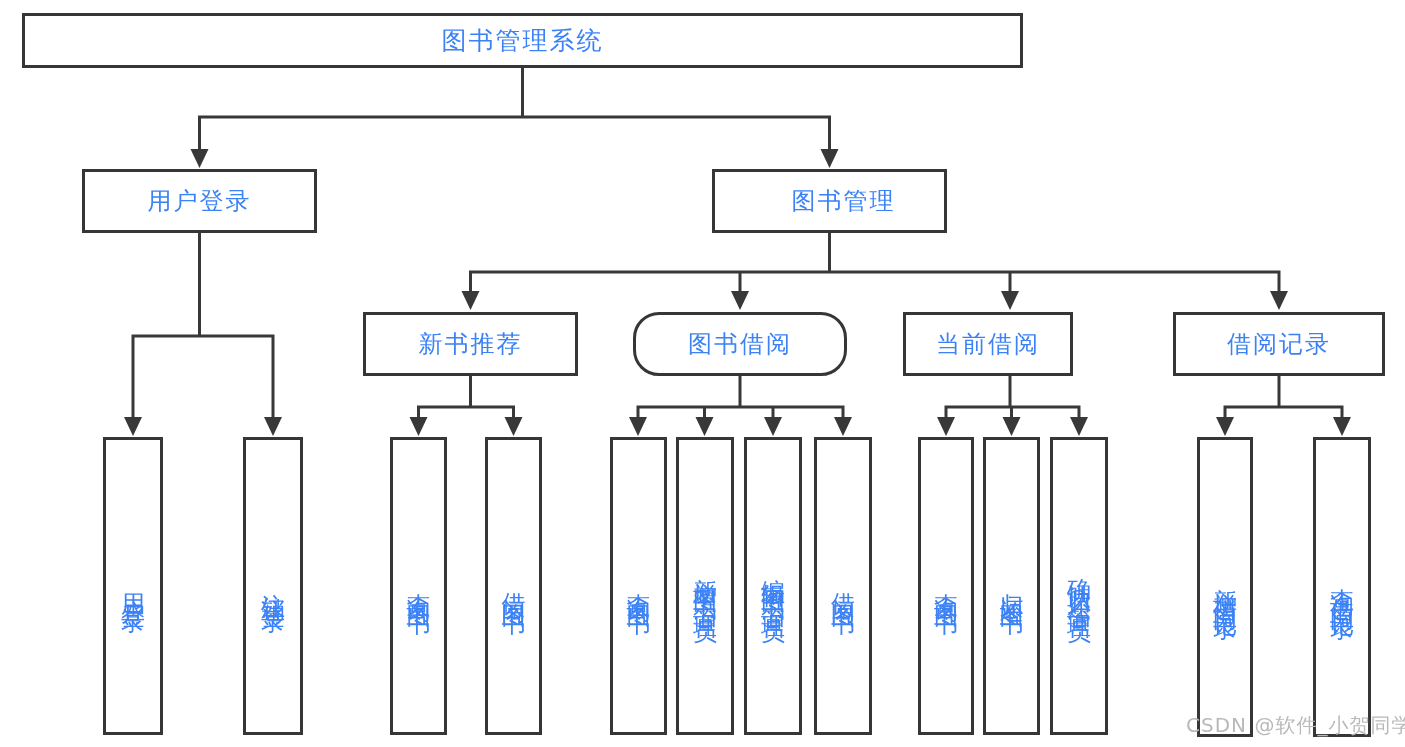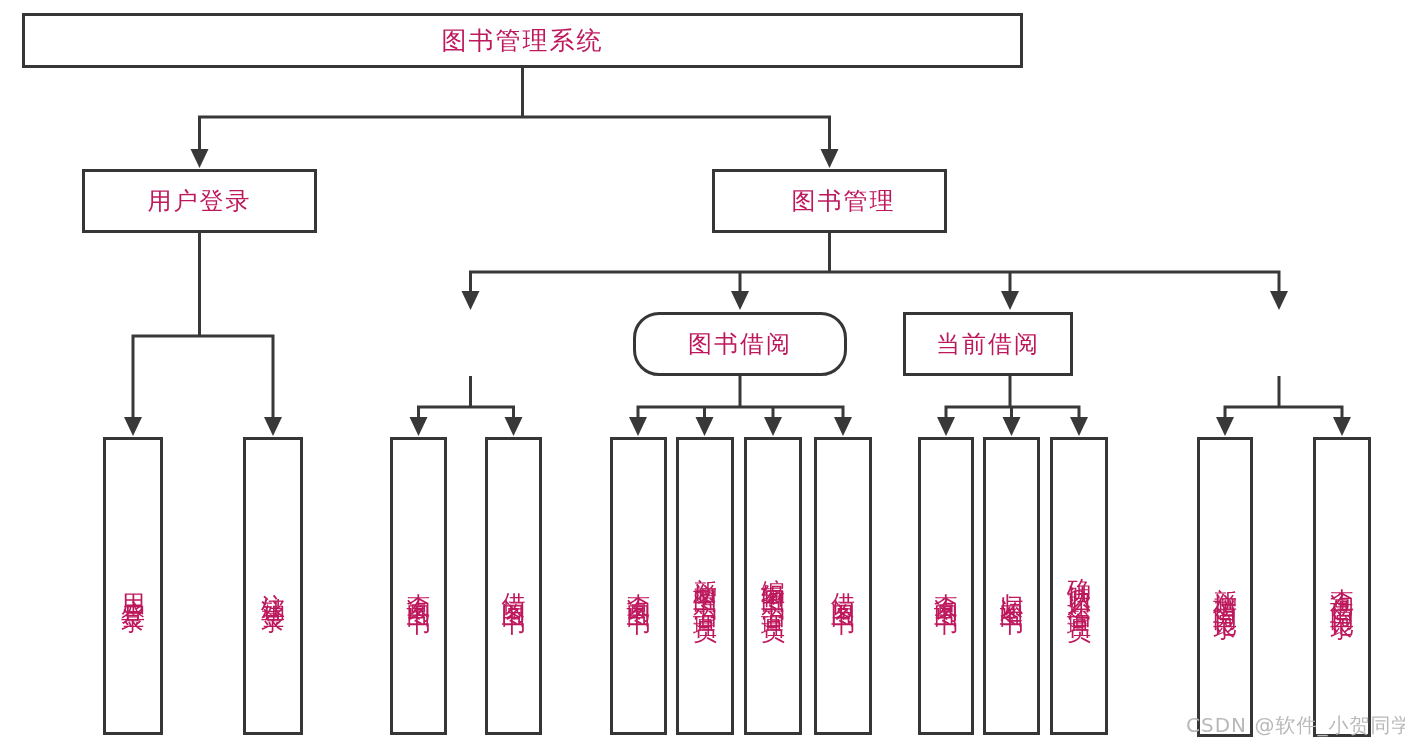--- a/index.html
+++ b/index.html
@@ -23,21 +23,21 @@
     z-index: 1;
   }
   .node {
     position: absolute;
     background: #ffffff;
     border: 3px solid #363636;
     display: flex;
     align-items: center;
     justify-content: center;
     z-index: 2;
-    color: #be185d;
+    color: #3b82f6;
   }
   .h-node {
     font-size: 24px;
     letter-spacing: 2px;
     white-space: nowrap;
   }
   .root-node {
     font-size: 25px;
   }
   .v-node {
@@ -132,22 +132,24 @@
       <path class="head" d="M1216,417 L1234,417 L1225,436 Z"></path>
       <path class="head" d="M1333,417 L1351,417 L1342,436 Z"></path>
     </g>
   </svg>
 
   <div class="node h-node root-node" style="left:22px; top:13px; width:1001px; height:55px;">图书管理系统</div>
 
   <div class="node h-node" style="left:82px; top:169px; width:235px; height:64px;">用户登录</div>
   <div class="node h-node" style="left:712px; top:169px; width:235px; height:64px;padding-left:28px;">图书管理</div>
 
+  <div class="node h-node" style="left:363px; top:312px; width:215px; height:64px;">新书推荐</div>
   <div class="node h-node" style="left:633px; top:312px; width:214px; height:64px;border-radius:26px;">图书借阅</div>
   <div class="node h-node" style="left:903px; top:312px; width:170px; height:64px;">当前借阅</div>
+  <div class="node h-node" style="left:1173px; top:312px; width:212px; height:64px;">借阅记录</div>
 
   <div class="node v-node" style="left:103px; top:437px; width:60px; height:298px;">用户登录</div>
   <div class="node v-node" style="left:243px; top:437px; width:60px; height:298px;">注销登录</div>
 
   <div class="node v-node" style="left:390px; top:437px; width:57px; height:298px;">查询图书</div>
   <div class="node v-node" style="left:485px; top:437px; width:57px; height:298px;">借阅图书</div>
 
   <div class="node v-node" style="left:610px; top:437px; width:57px; height:298px;">查询图书</div>
   <div class="node v-node" style="left:676px; top:437px; width:58px; height:298px;">新增图书（管理员）</div>
   <div class="node v-node" style="left:744px; top:437px; width:58px; height:298px;">编辑图书（管理员）</div>

